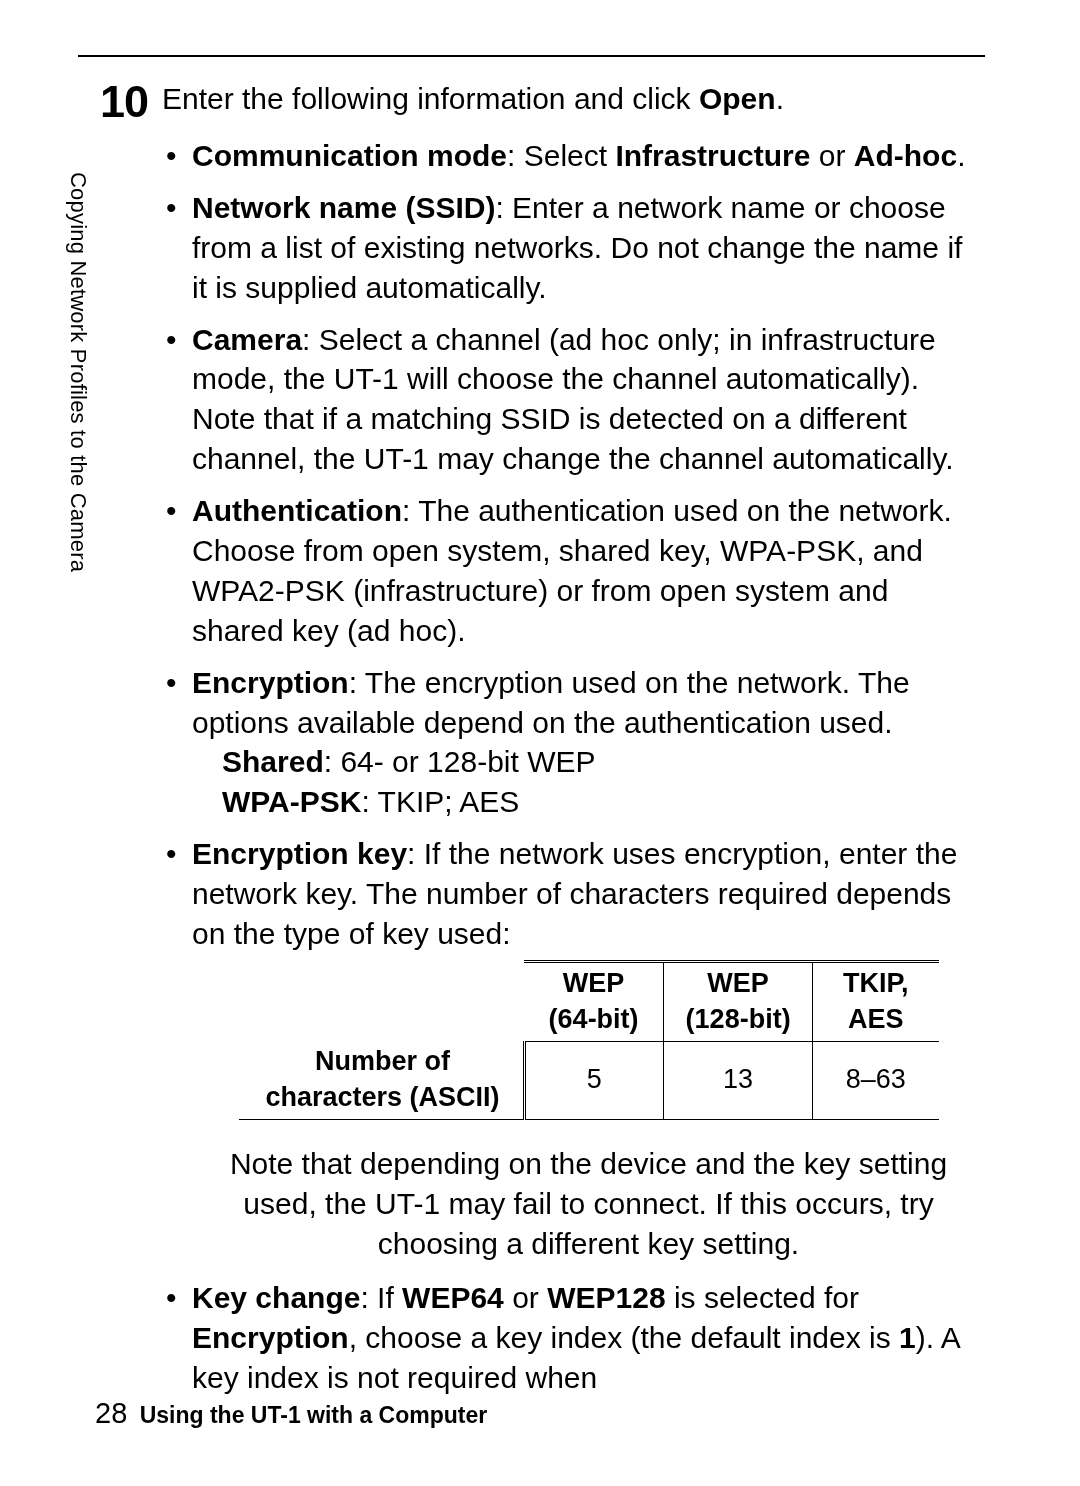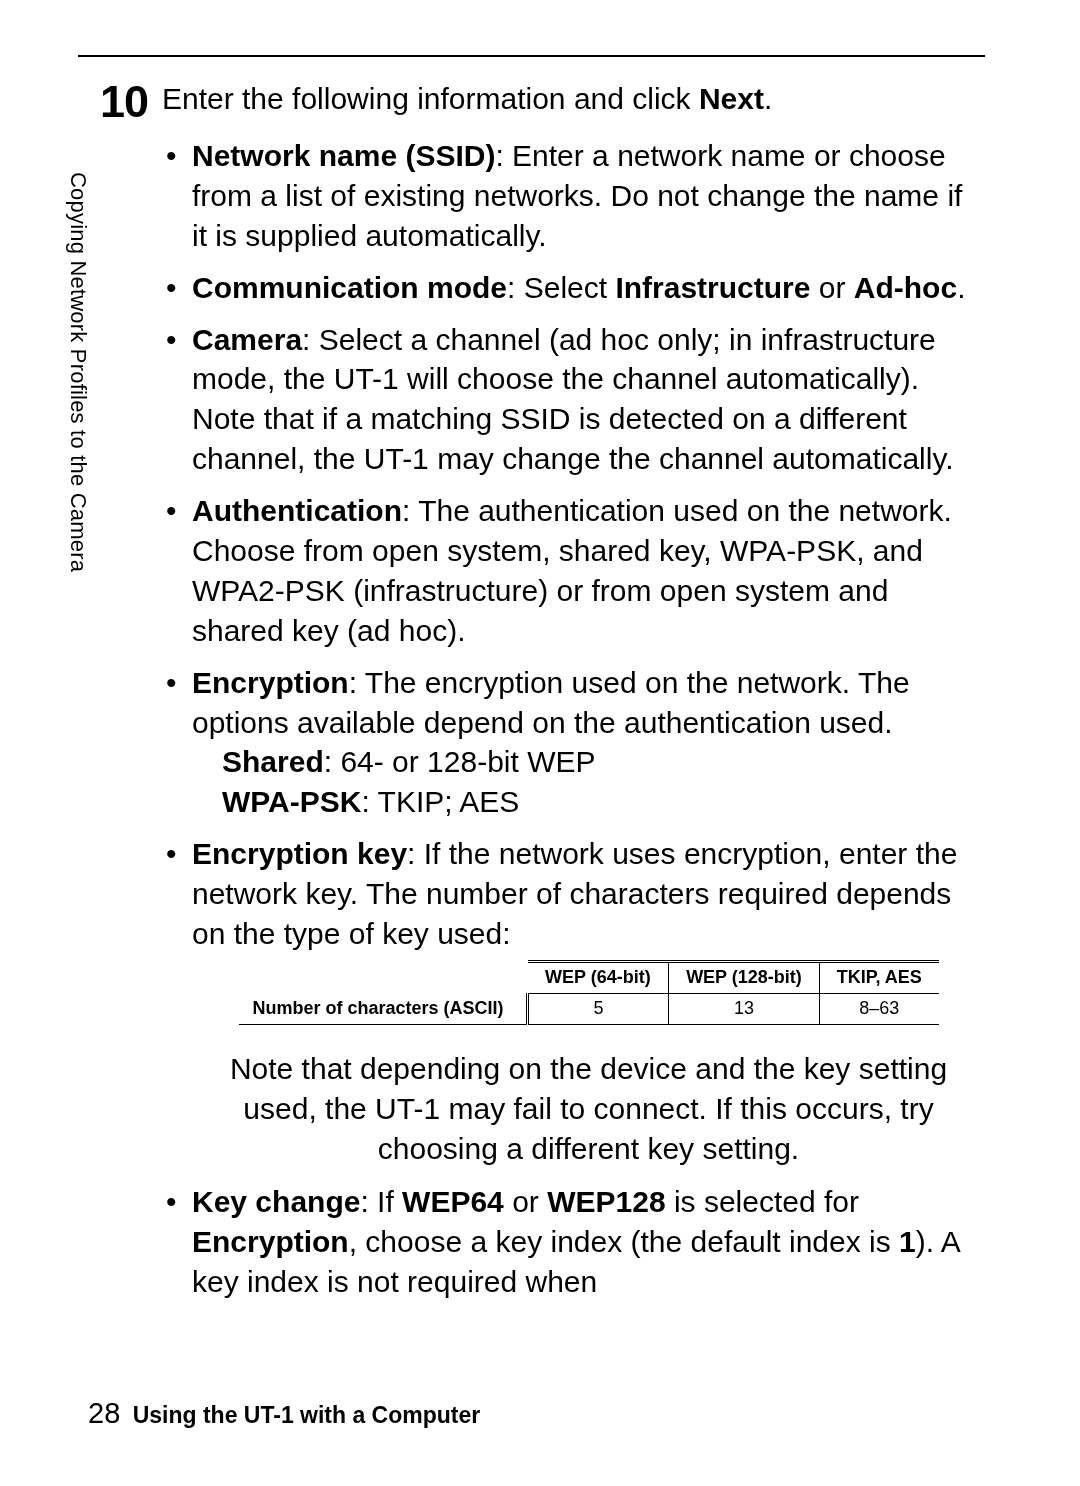--- a/index.html
+++ b/index.html
@@ -10,56 +10,56 @@
   .step { display: flex; }
   .step-num { font-weight: 700; font-size: 45px; line-height: 1; width: 62px; flex: 0 0 62px; font-family: "Myriad Pro", "Segoe UI", Arial, sans-serif; letter-spacing: -1px; }
   .step-body { flex: 1; font-size: 30px; line-height: 1.3; }
   .intro { margin-bottom: 18px; font-size: 30px; }
   .b { font-weight: 700; }
   .bcond { font-weight: 600; font-family: "Myriad Pro", "Segoe UI", Arial, sans-serif; }
   ul.items { list-style: none; margin-left: 0; }
   ul.items > li { position: relative; padding-left: 30px; margin-bottom: 12px; font-size: 30px; line-height: 1.33; }
   ul.items > li::before { content: "•"; position: absolute; left: 4px; top: 0; font-size: 30px; }
   .indent-sub { margin-left: 30px; display: block; }
-  table.keytab { border-collapse: collapse; margin: 6px auto 24px auto; width: 700px; font-size: 18px; }
+  table.keytab { border-collapse: collapse; margin: 6px auto 24px auto; width: 700px; font-size: 27px; }
   table.keytab th, table.keytab td { padding: 3px 14px; text-align: center; }
   table.keytab thead th { border-top: 3px double #000; border-bottom: 1px solid #000; font-weight: 700; font-family: "Myriad Pro", "Segoe UI", Arial, sans-serif; }
   table.keytab thead th:first-child { border-top: none; border-bottom: none; }
-  table.keytab tbody th { text-align: left; font-weight: 700; border-right: 3px double #000; padding-right: 10px; font-family: "Myriad Pro", "Segoe UI", Arial, sans-serif; }
+  table.keytab tbody th { text-align: center; font-weight: 700; border-right: 3px double #000; padding-right: 10px; font-family: "Myriad Pro", "Segoe UI", Arial, sans-serif; }
   table.keytab tbody tr:last-child th, table.keytab tbody tr:last-child td { border-bottom: 3px double #000; }
   table.keytab thead th:nth-child(2), table.keytab thead th:nth-child(3),
   table.keytab tbody td:nth-child(2), table.keytab tbody td:nth-child(3) { border-right: 1px solid #000; }
   table.keytab tbody tr:first-child td, table.keytab tbody tr:first-child th { border-bottom: 1px solid #000; }
   .note-after { font-size: 30px; line-height: 1.33; margin-bottom: 14px; text-align: center; }
-  .footer { position: absolute; bottom: 56px; left: 88px; font-size: 23px; }
+  .footer { position: absolute; bottom: 56px; left: 95px; font-size: 23px; }
   .footer .pg { font-size: 29px; margin-right: 6px; }
   .footer .ftxt { font-weight: 700; font-family: "Myriad Pro", "Segoe UI", Arial, sans-serif; }
 </style>
 </head>
 <body>
 
 <div class="page">
   <hr class="hr-top">
 
   <div class="vtab">Copying Network Profiles to the Camera</div>
 
   <div class="step">
     <div class="step-num">10</div>
     <div class="step-body">
       <p class="intro">
-        <span>Enter the following information and click </span><span class="b">Next</span><span>.</span>
+        <span>Enter the following information and click </span><span class="b">Open</span><span>.</span>
       </p>
 
       <ul class="items">
         <li>
-          <span class="bcond">Network name (SSID)</span><span>: Enter a network name or choose from a list of existing networks.  Do not change the name if it is supplied automatically.</span>
+          <span class="bcond">Communication mode</span><span>: Select </span><span class="b">Infrastructure</span><span> or </span><span class="b">Ad-hoc</span><span>.</span>
         </li>
 
         <li>
-          <span class="bcond">Communication mode</span><span>: Select </span><span class="b">Infrastructure</span><span> or </span><span class="b">Ad-hoc</span><span>.</span>
+          <span class="bcond">Network name (SSID)</span><span>: Enter a network name or choose from a list of existing networks.  Do not change the name if it is supplied automatically.</span>
         </li>
 
         <li>
           <span class="bcond">Camera</span><span>: Select a channel (ad hoc only; in infrastructure mode, the UT-1 will choose the channel automatically). Note that if a matching SSID is detected on a different channel, the UT-1 may change the channel automatically.</span>
         </li>
 
         <li>
           <span class="bcond">Authentication</span><span>: The authentication used on the network. Choose from open system, shared key, WPA-PSK, and WPA2-PSK (infrastructure) or from open system and shared key (ad hoc).</span>
         </li>
 

